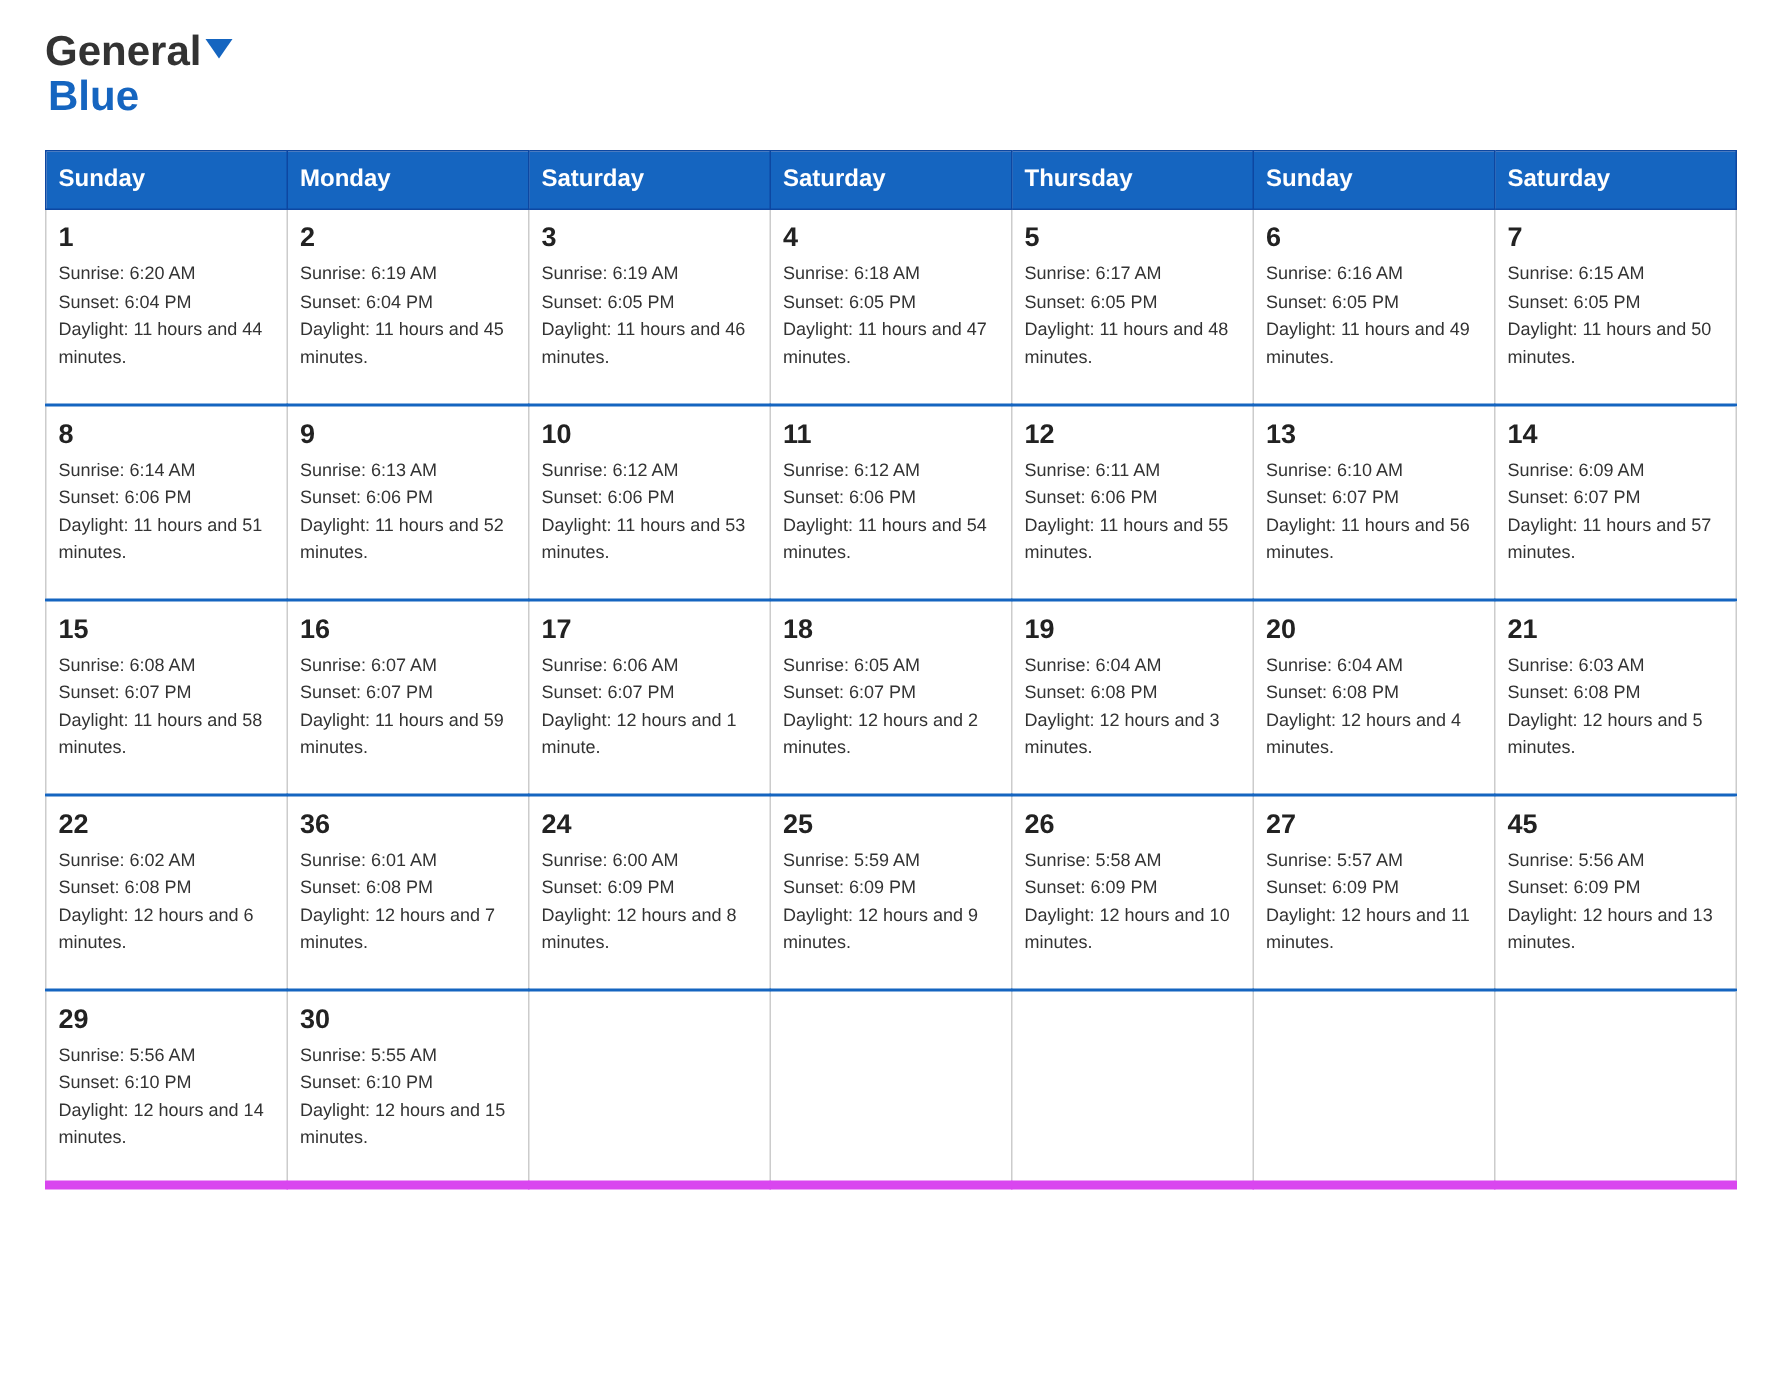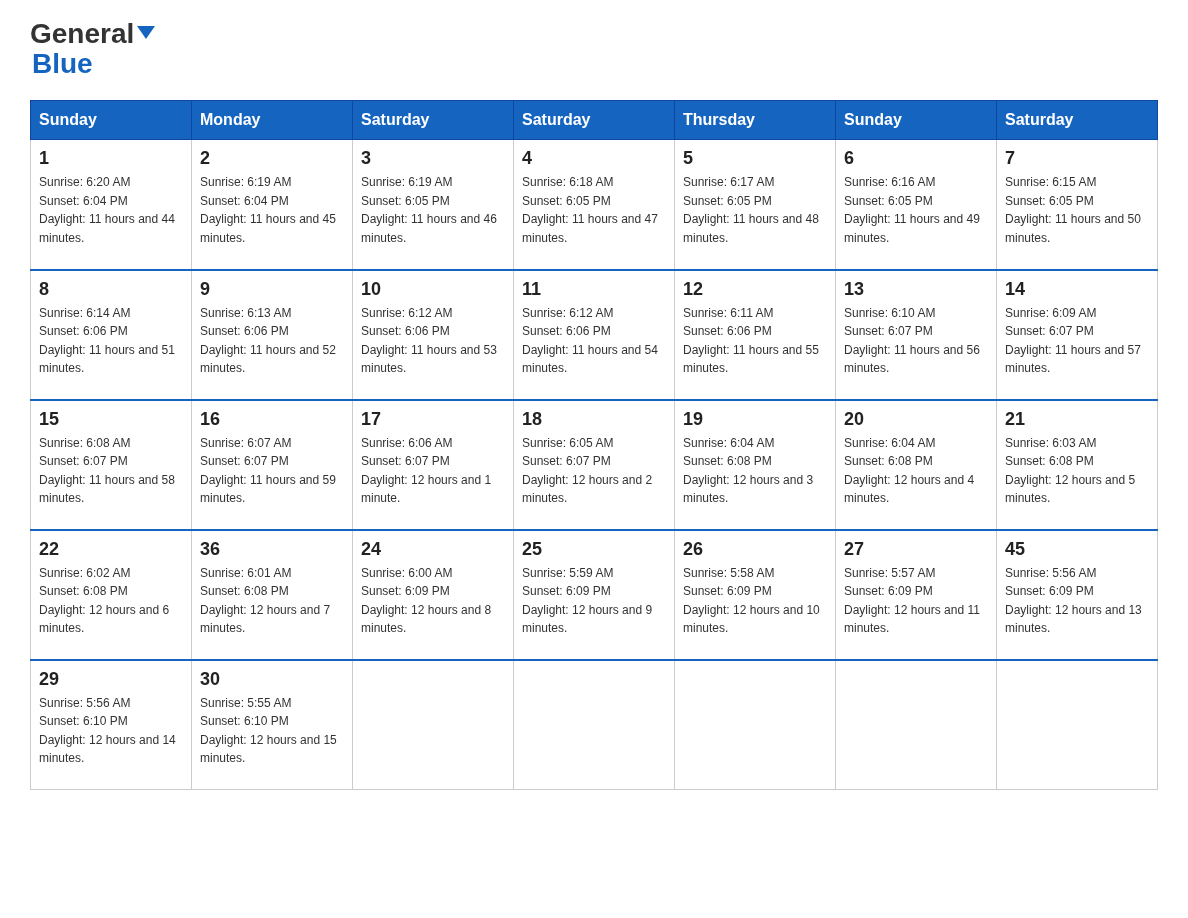--- a/index.html
+++ b/index.html
@@ -84,21 +84,21 @@
     }
     .day-info {
       font-size: 12px;
       color: #333;
       line-height: 1.55;
     }
     tbody tr {
       border-bottom: 2px solid #1565C0;
     }
     tbody tr:last-child {
-      border-bottom: 1px solid #d946ef;
+      border-bottom: 6px solid #d946ef;
     }
     .empty-cell {
       background: #fff;
     }
   </style>
 </head>
 <body>
 
 <div class="header-area">
   <div class="logo">

